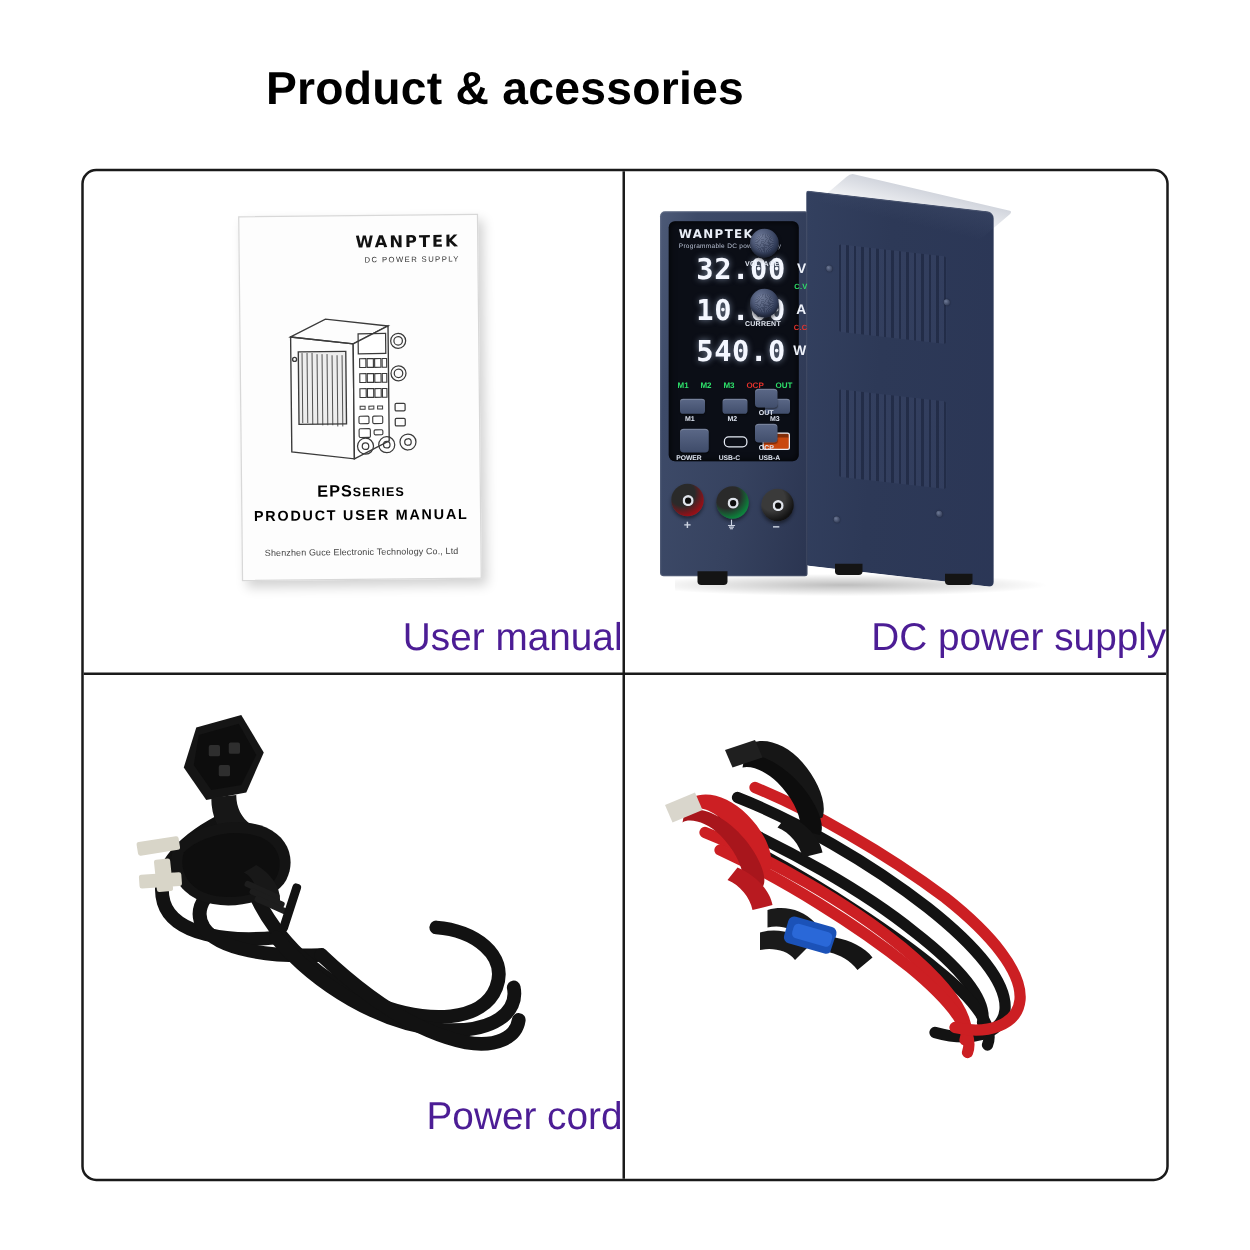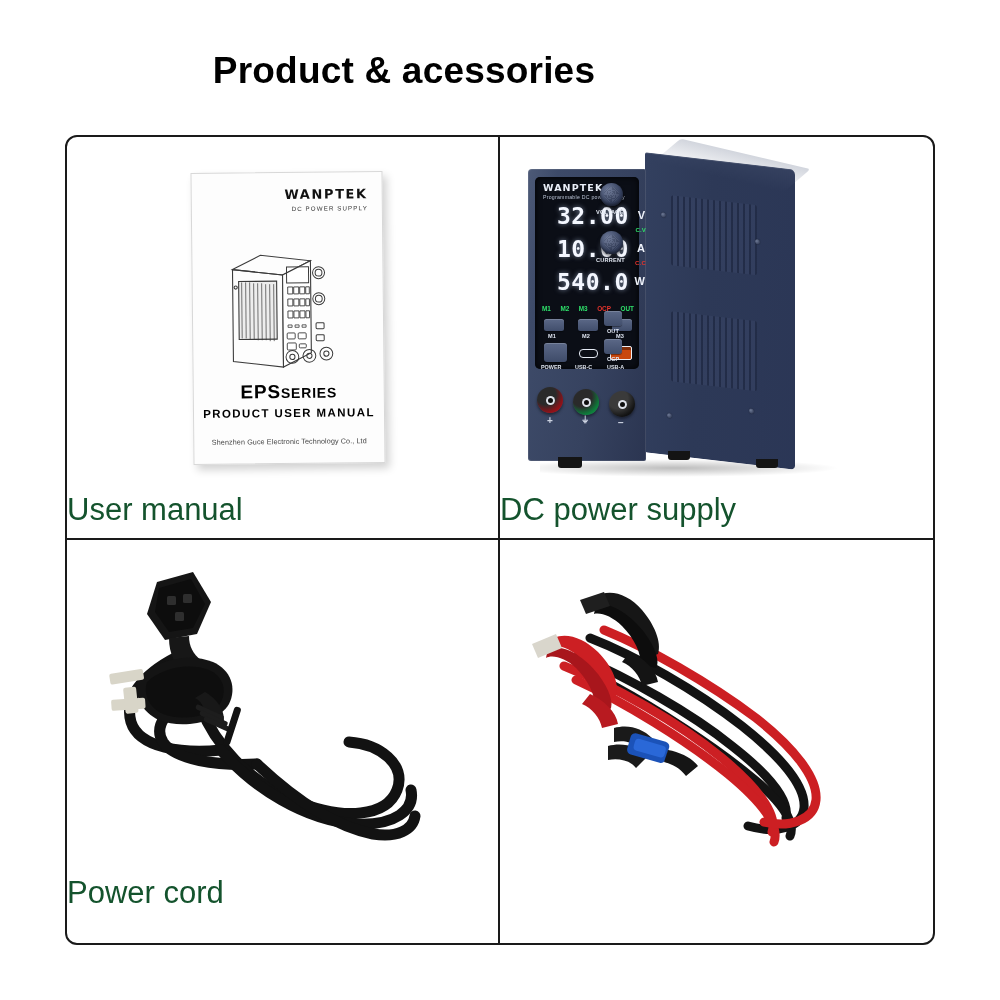--- a/index.html
+++ b/index.html
@@ -22,22 +22,22 @@
     border:2.5px solid #1a1a1a;border-radius:12px;
     box-sizing:border-box;
     display:grid;
     grid-template-columns:1fr 1fr;
     grid-template-rows:1fr 1fr;
   }
   .cell{position:relative;box-sizing:border-box;overflow:hidden;text-decoration:underline;}
   .cell.b-right{border-right:2.5px solid #1a1a1a;}
   .cell.b-bottom{border-bottom:2.5px solid #1a1a1a;}
   .cell-caption{
-    position:absolute;left:0;width:100%;text-align:left;
-    font-size:31px;color:#14532d;
+    position:absolute;left:0;width:100%;text-align:right;
+    font-size:31px;color:#4c1d95;
   }
   .art{position:absolute;}
 
   
   .manual{
     left:125px;top:35px;width:190px;height:290px;
     background:#fdfdfd;
     border:1px solid #d8d8d8;
     box-shadow:4px 5px 9px rgba(0,0,0,.18);
     transform:rotate(-0.6deg);
@@ -50,21 +50,21 @@
   }
   .m-sub{
     position:absolute;right:6px;top:24px;text-align:right;
     font-size:6.2px;letter-spacing:1.1px;color:#333;
   }
   .m-device{position:absolute;left:20px;top:62px;width:148px;height:128px;}
   .m-eps{
     position:absolute;left:0;width:100%;top:200px;text-align:center;
     font-size:19px;font-weight:bold;letter-spacing:.5px;
   }
-  .m-eps span{font-size:14px;font-weight:bold;letter-spacing:.8px;}
+  .m-eps span{font-size:10px;font-weight:bold;letter-spacing:.8px;}
   .m-pum{
     position:absolute;left:0;width:100%;top:226px;text-align:center;
     font-size:11.5px;font-weight:bold;letter-spacing:1.4px;
   }
   .m-co{
     position:absolute;left:0;width:100%;top:256px;text-align:center;
     font-size:7.2px;color:#444;letter-spacing:.1px;
   }
 
   
@@ -269,21 +269,21 @@
             <circle cx="71" cy="114" r="6.4"></circle>
               <circle cx="71" cy="114" r="2.6"></circle>
             <circle cx="88" cy="113" r="6.4"></circle>
               <circle cx="88" cy="113" r="2.6"></circle>
             <circle cx="105" cy="111" r="6.4"></circle>
               <circle cx="105" cy="111" r="2.6"></circle>
           </g>
         </svg>
 
         <div class="m-eps">
-          <span style="font-size:19px">EPS</span><span>SERIES</span>
+          <span style="font-size:13px">EPS</span><span>SERIES</span>
         </div>
         <div class="m-pum">PRODUCT USER MANUAL</div>
         <div class="m-co">Shenzhen Guce Electronic Technology Co., Ltd</div>
       </div>
     </div>
     <div class="cell-caption" style="top:355px">User manual</div>
   </div>
 
   <div class="cell b-bottom">
     <div class="art psu">

